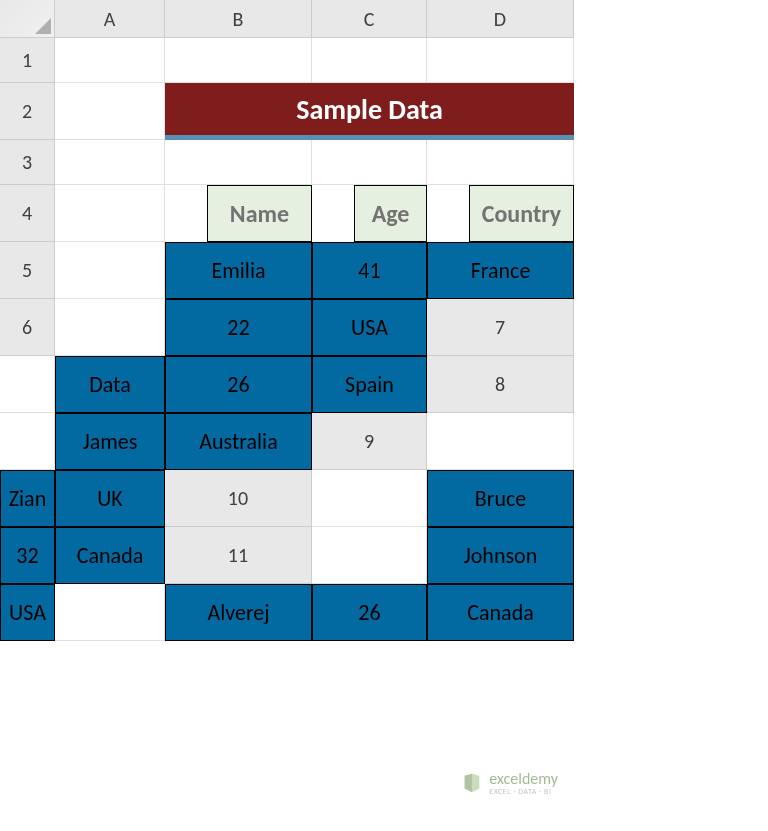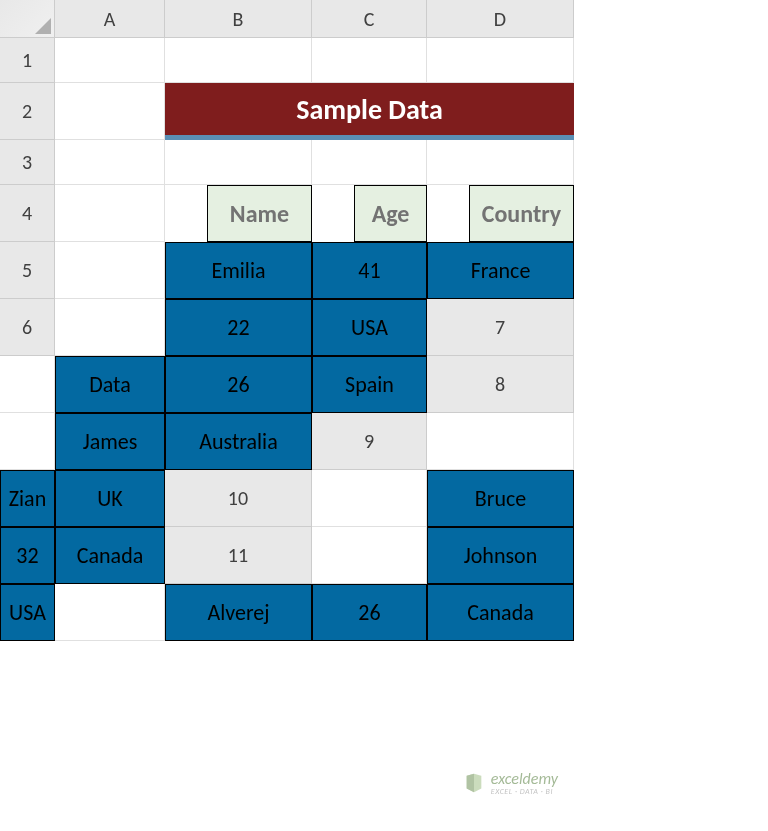--- a/index.html
+++ b/index.html
@@ -94,21 +94,20 @@
       color: #000000;
     }
     .watermark {
       position: absolute;
       bottom: 35px;
       right: 210px;
       display: flex;
       align-items: center;
       gap: 6px;
       opacity: 0.5;
-      font-style: italic;
     }
     .watermark-icon {
       width: 22px;
       height: 22px;
     }
     .watermark-text {
       font-size: 16px;
       color: #4a7530;
       font-weight: 500;
     }

